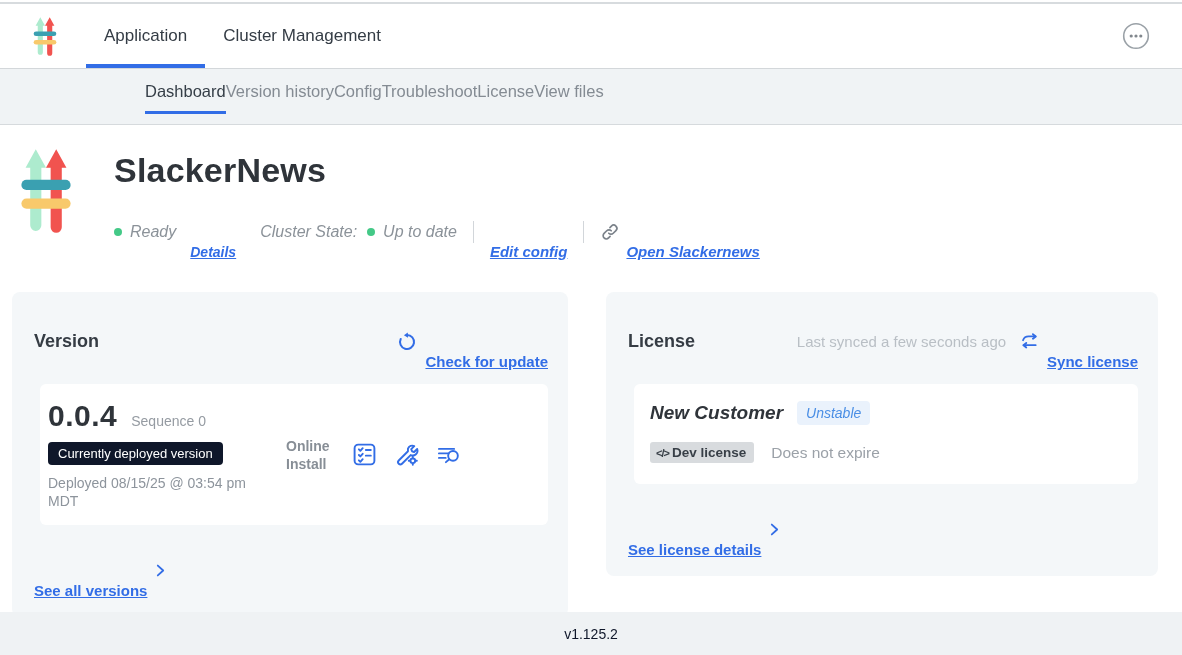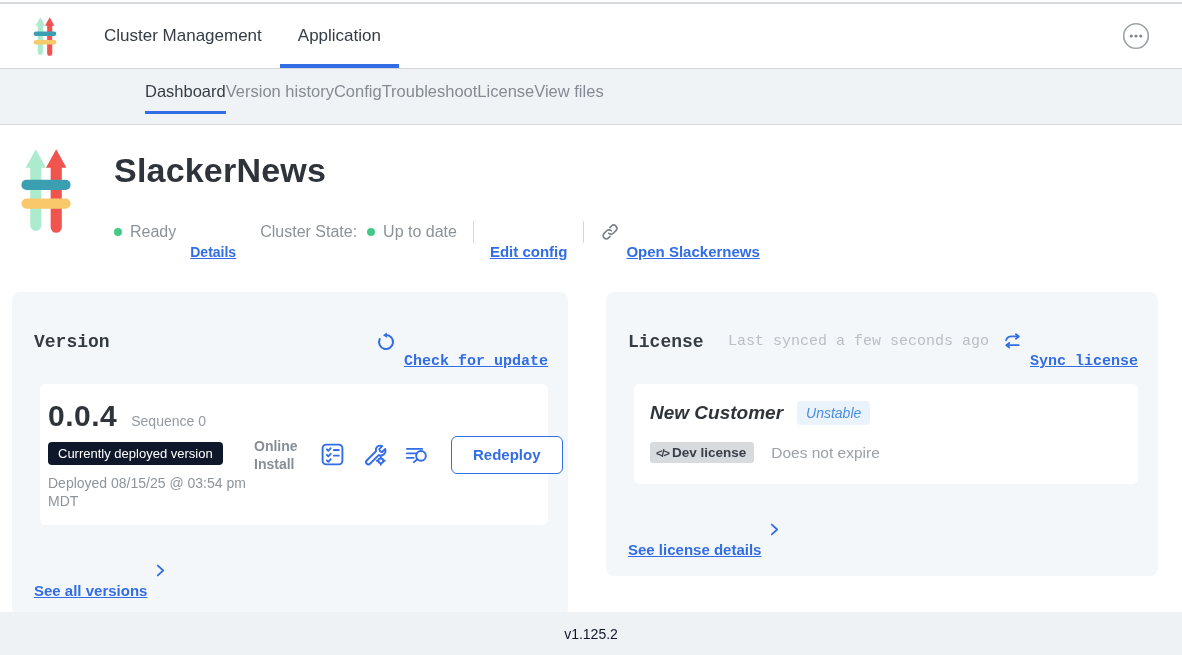--- a/index.html
+++ b/index.html
@@ -17,36 +17,36 @@
   
   .subnav { height:56px; background:#f0f3f5; border-bottom:1px solid #d6dadd; display:flex; padding-left:145px; }
   .subtab { display:flex; align-items:center; font-size:16.5px; color:#848b93; cursor:pointer; height:45px; }
   .subtab.active { color:#353e47; box-shadow: inset 0 -3px 0 #326de6; }
 
   
   .hero { display:flex; margin:20px 0 0 20px; }
   .hero .big-logo { width:52px; }
   .hero-text { margin-left:42px; }
   .page-title { font-size:34px; font-weight:bold; color:#2f343a; margin-top:6px; letter-spacing:0.2px; }
-  .status-row { display:flex; align-items:center; margin-top:13px; font-size:16px; color:#8b9299; }
+  .status-row { display:flex; align-items:center; margin-top:13px; font-size:16px; color:#8b9299;font-style:italic; }
   .dot { width:8px; height:8px; border-radius:50%; background:#44c987; display:inline-block; }
   .status-row .dot { margin-right:8px; }
   a.link, .link { color:#326de6; text-decoration:underline; font-weight:bold; cursor:pointer;margin-top:40px; }
   .details-link { font-size:14px; margin-left:14px; }
   .cluster-label { margin-left:24px; }
   .cluster-dot { margin-left:10px; }
   .vdiv { width:1px; height:22px; background:#d2d6da; margin:0 16px; }
   .edit-config { font-size:15px; }
   .open-app { font-size:15px; display:flex; align-items:center; }
   .open-app svg { margin-right:6px; }
 
   
   .cards { display:flex; align-items:flex-start; gap:38px; padding:0 12px; margin-top:32px; }
   .card { background:#f4f7f9; border-radius:8px; padding:21px 20px 18px 22px; }
-  .card-head { display:flex; align-items:center;font-family:Liberation Mono, monospace; }
+  .card-head { display:flex; align-items:center; }
   .card-title { font-size:18px; font-weight:bold; color:#353c44; }
   .card.version { width:556px; }
   .card.license { width:552px; }
   .head-right { margin-left:auto; display:flex; align-items:center; gap:8px; }
   .head-link { font-size:15px; }
   .panel { background:#fff; border-radius:6px; margin-top:14px;margin-left:6px; }
 
   
   .version .panel { padding:15px 12px 15px 8px; display:flex; align-items:center; min-height:130px; }
   .v-left { width:232px; }
@@ -83,25 +83,25 @@
 
 <div class="header">
   <span class="logo">
     <svg width="24" height="41" viewBox="0 0 56 96">
       <path d="M17 3 L28 23 L23 23 L23 85 a6 6 0 0 1 -12 0 L11 23 L6 23 Z" fill="#ADEBCE"></path>
       <path d="M39 3 L50 23 L45 23 L45 87 a6 6 0 0 1 -12 0 L33 23 L28 23 Z" fill="#F1534F"></path>
       <rect x="1.5" y="36" width="53" height="11" rx="5.5" fill="#3AA0B1"></rect>
       <rect x="1.5" y="56" width="53" height="11" rx="5.5" fill="#F8C96B"></rect>
     </svg>
   </span>
+  <div class="htab active">
+    <span>Application</span>
+  </div>
   <div class="htab">
     <span>Cluster Management</span>
-  </div>
-  <div class="htab active">
-    <span>Application</span>
   </div>
   <div class="more-btn">
     <svg width="28" height="28" viewBox="0 0 28 28">
       <circle cx="14" cy="14" r="12.3" fill="none" stroke="#9aa1a7" stroke-width="1.6"></circle>
       <circle cx="9.2" cy="14" r="1.6" fill="#81878d"></circle>
       <circle cx="14" cy="14" r="1.6" fill="#81878d"></circle>
       <circle cx="18.8" cy="14" r="1.6" fill="#81878d"></circle>
     </svg>
   </div>
 </div>
@@ -200,21 +200,20 @@
             <path d="M17.6 14.9v-0.9M17.6 21.2v-0.9M20.3 17.6h0.9M14 17.6h0.9"></path>
           </svg>
         </span>
         <span class="vicon">
           <svg width="27" height="27" viewBox="0 0 24 24" fill="none" stroke="#326de6" stroke-width="1.7" stroke-linecap="round" stroke-linejoin="round">
             <path d="M3.5 7h13.5M3.5 11h8.5M3.5 15h6"></path>
             <circle cx="16" cy="13.2" r="4.3"></circle>
             <path d="M12.7 16.2l-3 2.6"></path>
           </svg>
         </span>
-        <button class="redeploy-btn">Redeploy</button>
       </div>
     </div>
     <div class="see-link">
       <span class="link">See all versions</span>
       <svg width="9" height="13" viewBox="0 0 10 14">
         <path d="M2 1.5L8 7l-6 5.5" stroke="#326de6" stroke-width="2" fill="none" stroke-linecap="round" stroke-linejoin="round"></path>
       </svg>
     </div>
   </div>
 

